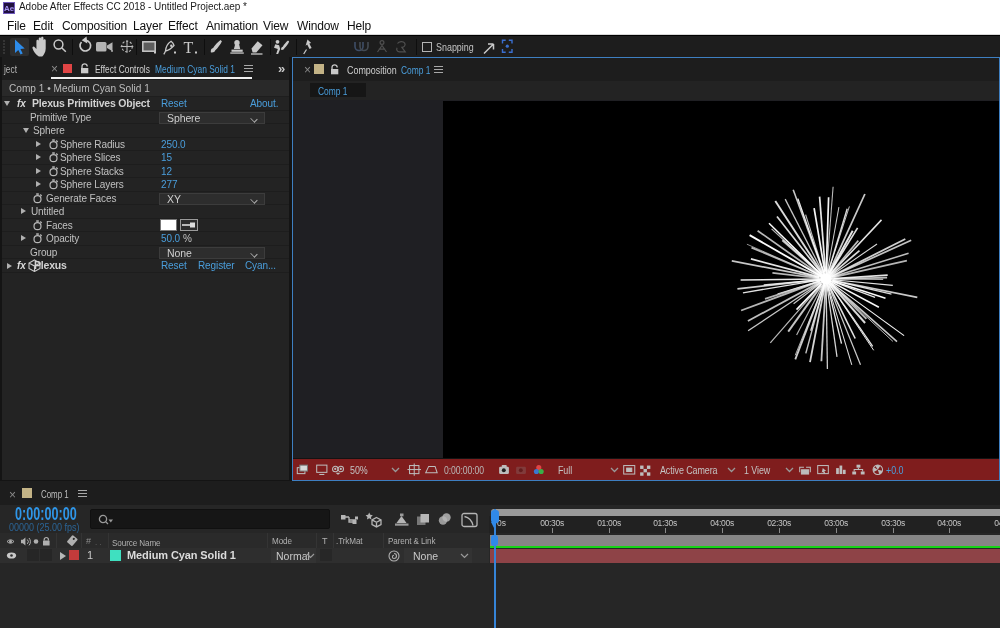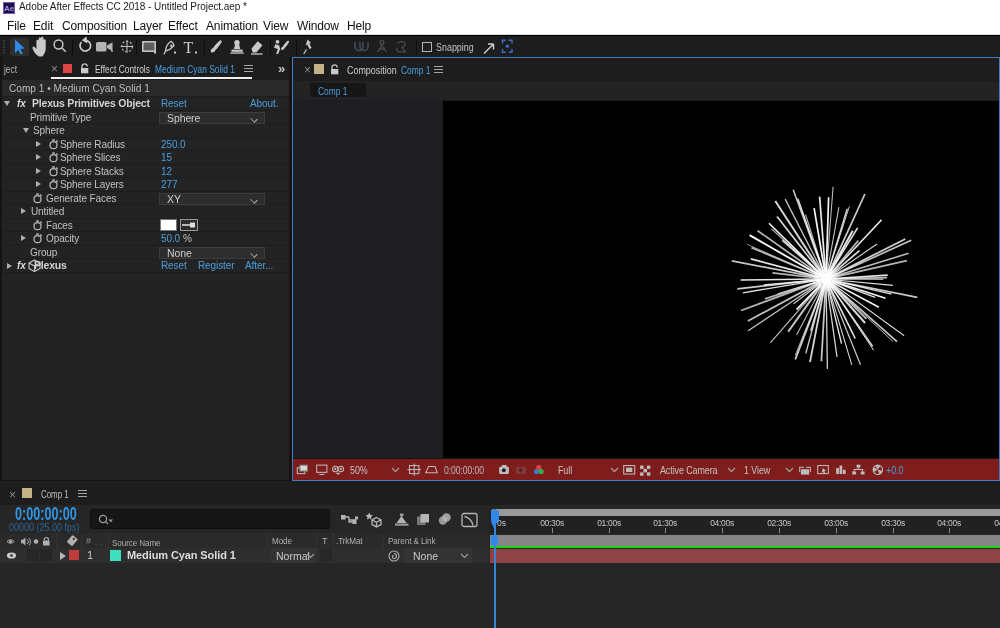--- a/index.html
+++ b/index.html
@@ -261,21 +261,21 @@
       </div>
       <div class="prow" style="top:162.0px">
         <span style="position:absolute;left:5px;top:4px" class="tri-r"></span>
         <i style="position:absolute;left:15px;font-style:italic;font-weight:bold;color:#d8d8d8">fx</i>
         <svg style="position:absolute;left:26px;top:0px" width="13" height="13" viewBox="0 0 13 13">
           <path d="M6.5 1 L12 4 V9.5 L6.5 12.5 L1 9.5 V4 Z M1 4 L6.5 7 L12 4 M6.5 7 V12.5" fill="none" stroke="#c9c9c9" stroke-width="1.1"></path>
         </svg>
         <b style="position:absolute;left:32px">Plexus</b>
         <span class="pv" style="left:159px">Reset</span>
         <span class="pv" style="left:196px">Register</span>
-        <span class="pv" style="left:243px">After...</span>
+        <span class="pv" style="left:243px">Cyan...</span>
       </div>
     </div>
 </div>
 <div class="ab" id="comp">
   <div class="ab" id="ctabs">
     <span class="ab" style="left:11px;top:5px;color:#8a8a8a;font-size:12px">×</span>
     <span class="ab" style="left:21px;top:6px;width:10px;height:10px;background:#c3b386"></span>
     <svg class="ab" style="left:37px;top:6px" width="10" height="11" viewBox="0 0 10 11">
         <path d="M2 5 v-1.6 a2.6 2.6 0 0 1 5.2 0" fill="none" stroke="#c9c9c9" stroke-width="1.3"></path>
         <rect x="1" y="5" width="7.3" height="5.3" fill="#c9c9c9"></rect>

